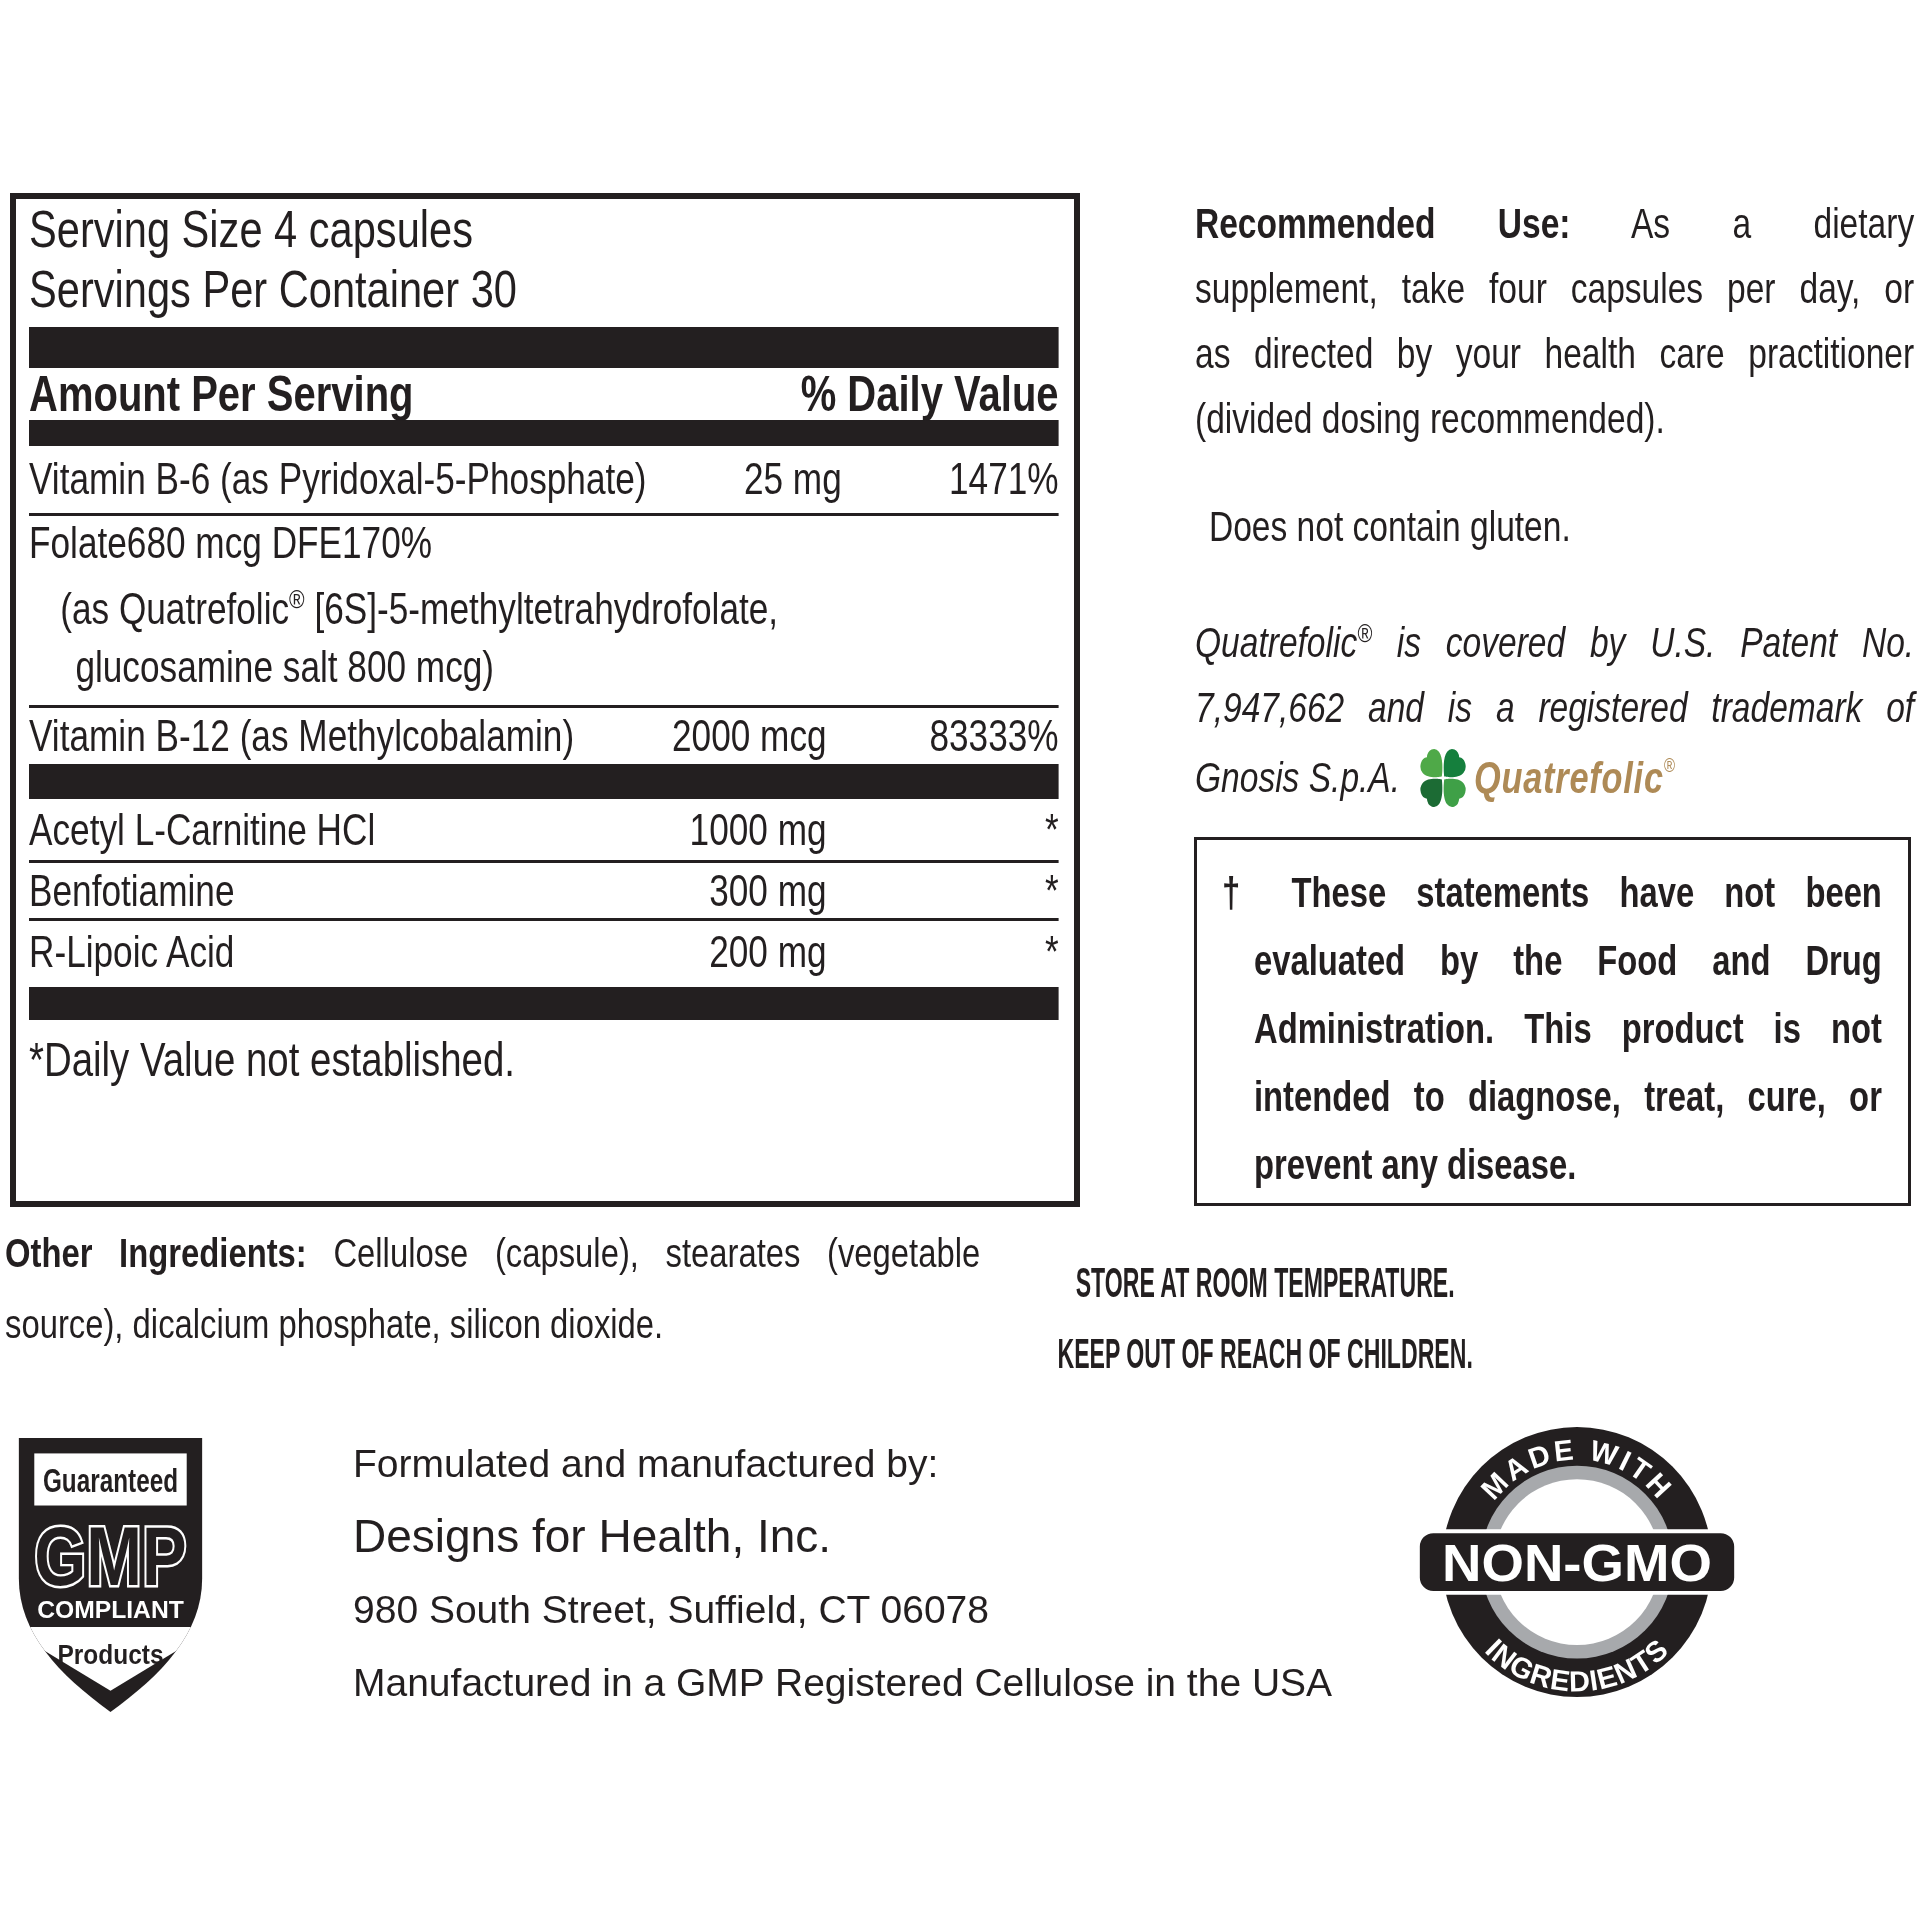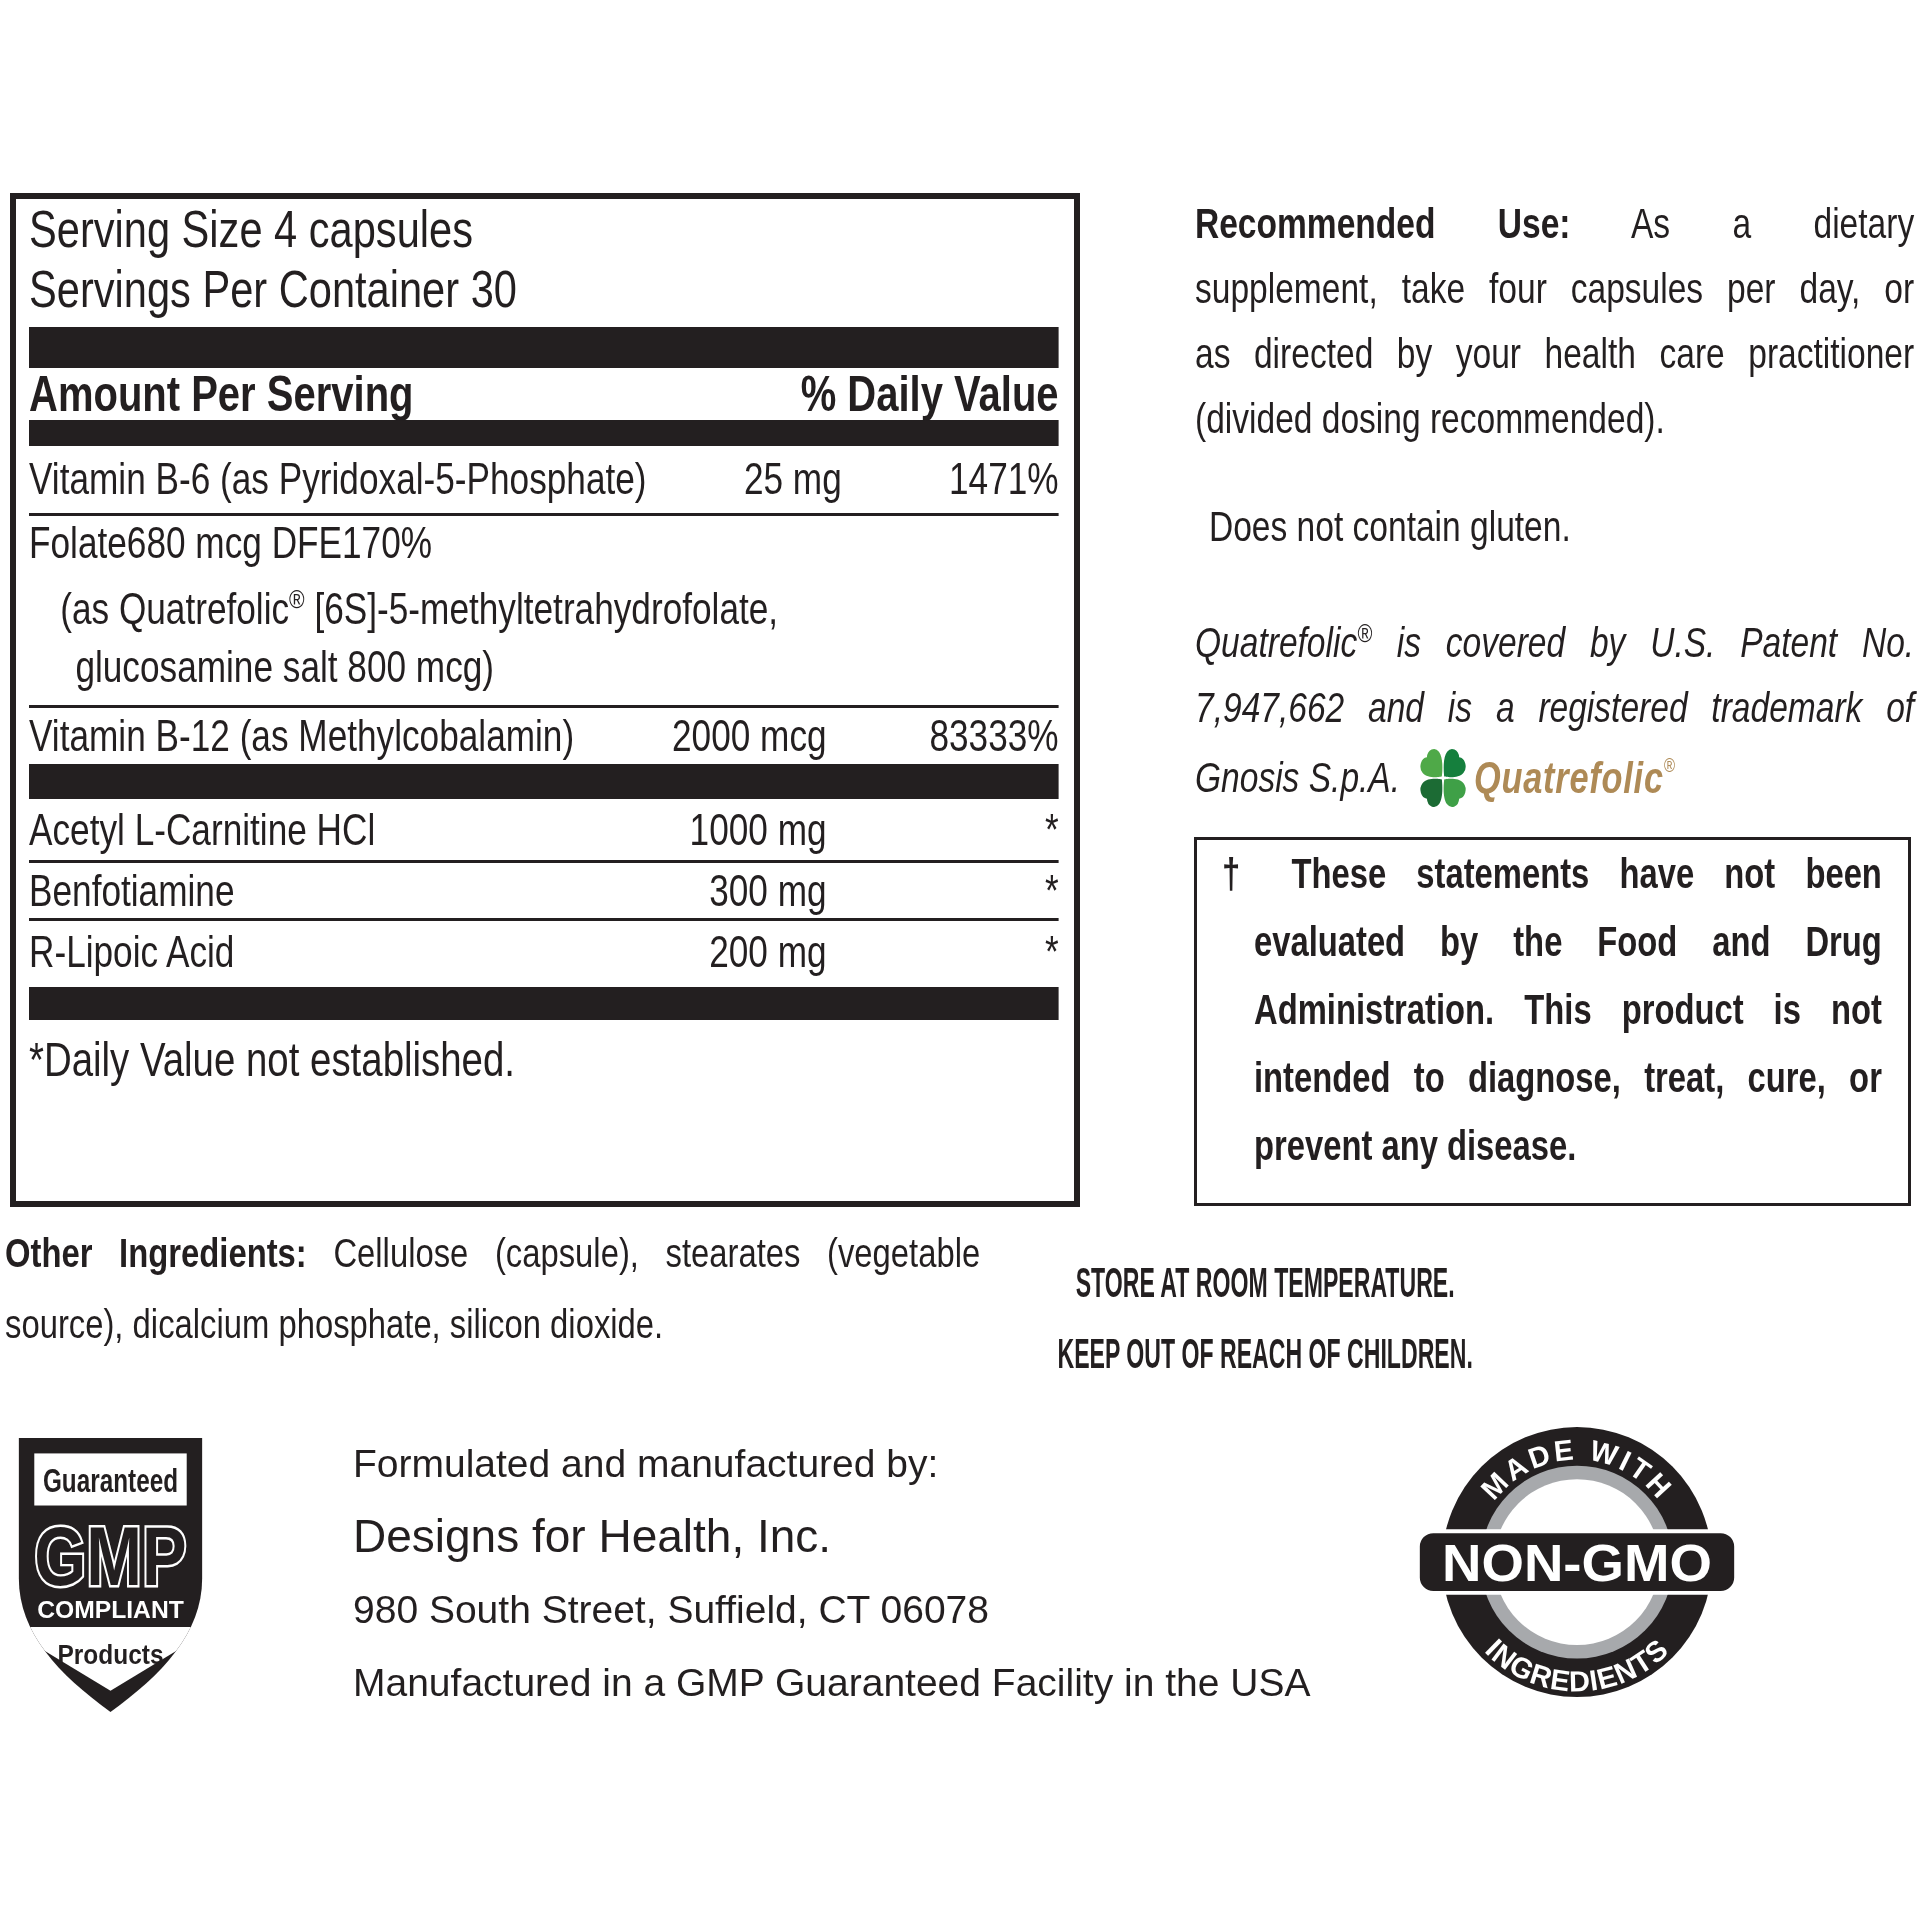--- a/index.html
+++ b/index.html
@@ -42,21 +42,21 @@
   
   .rec-use{position:absolute;left:1195px;top:191px;width:719px;}
   .r-inner{width:922px;transform:scaleX(0.78);font-size:43px;line-height:65px;}
   .gluten{position:absolute;left:1209px;top:494px;width:719px;}
   .patent{position:absolute;left:1195px;top:601px;width:719px;font-style:italic;}
   .brandline{display:flex;align-items:center;height:75px;}
   .q-gold{font-weight:bold;font-size:44px;color:#ae8a56;letter-spacing:1px;}
   .q-reg{font-size:19.3px;color:#ae8a56;vertical-align:super;margin-top:-25px;}
   .clover{margin-left:21px;margin-right:5.8px;}
   .disc-box{position:absolute;left:1194px;top:837px;width:717px;height:369px;box-sizing:border-box;
-            border:3.9px solid #231f20;padding:0 25px;}
+            border:3.9px solid #231f20;padding:19px 25px;}
   .d-inner{width:846px;transform:scaleX(0.78);font-size:42px;font-weight:bold;line-height:68px;}
   .d-indent{padding-left:41px;}
   .no-just{text-align:left;text-align-last:left;}
   .storage{position:absolute;left:1038px;top:1247px;width:454px;}
   .st-inner{width:826px;transform:scaleX(0.55);font-size:42px;font-weight:bold;line-height:71px;text-align:center;white-space:nowrap;}
   
   .gmp{position:absolute;left:14.5px;top:1432px;}
   .mfg{position:absolute;left:333px;top:1427px;margin-left:20px;}
   .mfg div{line-height:73px;white-space:nowrap;}
   .mfg .reg40{font-size:39px;}
@@ -215,21 +215,21 @@
     <text x="99" y="158" font-size="86" font-weight="bold" fill="#231f20" stroke="#ffffff" stroke-width="5" paint-order="stroke" text-anchor="middle" textLength="158" lengthAdjust="spacingAndGlyphs">GMP</text>
     <text x="99" y="193" font-size="24" font-weight="bold" fill="#ffffff" text-anchor="middle" textLength="152" lengthAdjust="spacingAndGlyphs">COMPLIANT</text>
     <polygon points="10,202 188,202 188,214 99,268 10,214" fill="#ffffff" clip-path="url(#shclip)"></polygon>
     <text x="99" y="240" font-size="28" font-weight="bold" fill="#231f20" text-anchor="middle" textLength="110" lengthAdjust="spacingAndGlyphs">Products</text>
   </svg>
 
   <div class="mfg">
     <div class="reg40">Formulated and manufactured by:</div>
     <div class="bold48">Designs for Health, Inc.</div>
     <div class="reg40">980 South Street, Suffield, CT 06078</div>
-    <div class="reg40">Manufactured in a GMP Guaranteed Facility in the USA</div>
+    <div class="reg40">Manufactured in a GMP Registered Cellulose in the USA</div>
   </div>
 
   <svg class="nongmo" width="348" height="324" viewBox="0 0 360 336">
     <circle cx="180" cy="166" r="140" fill="#231f20"></circle>
     <circle cx="180" cy="166" r="100" fill="#a7a9ac"></circle>
     <circle cx="180" cy="166" r="86" fill="#ffffff"></circle>
     <defs>
       <path id="arcTop" d="M83.9,121.2 A106,106 0 0 1 276.1,121.2" fill="none"></path>
       <path id="arcBot" d="M58.5,222.6 A134,134 0 0 0 301.5,222.6" fill="none"></path>
     </defs>

